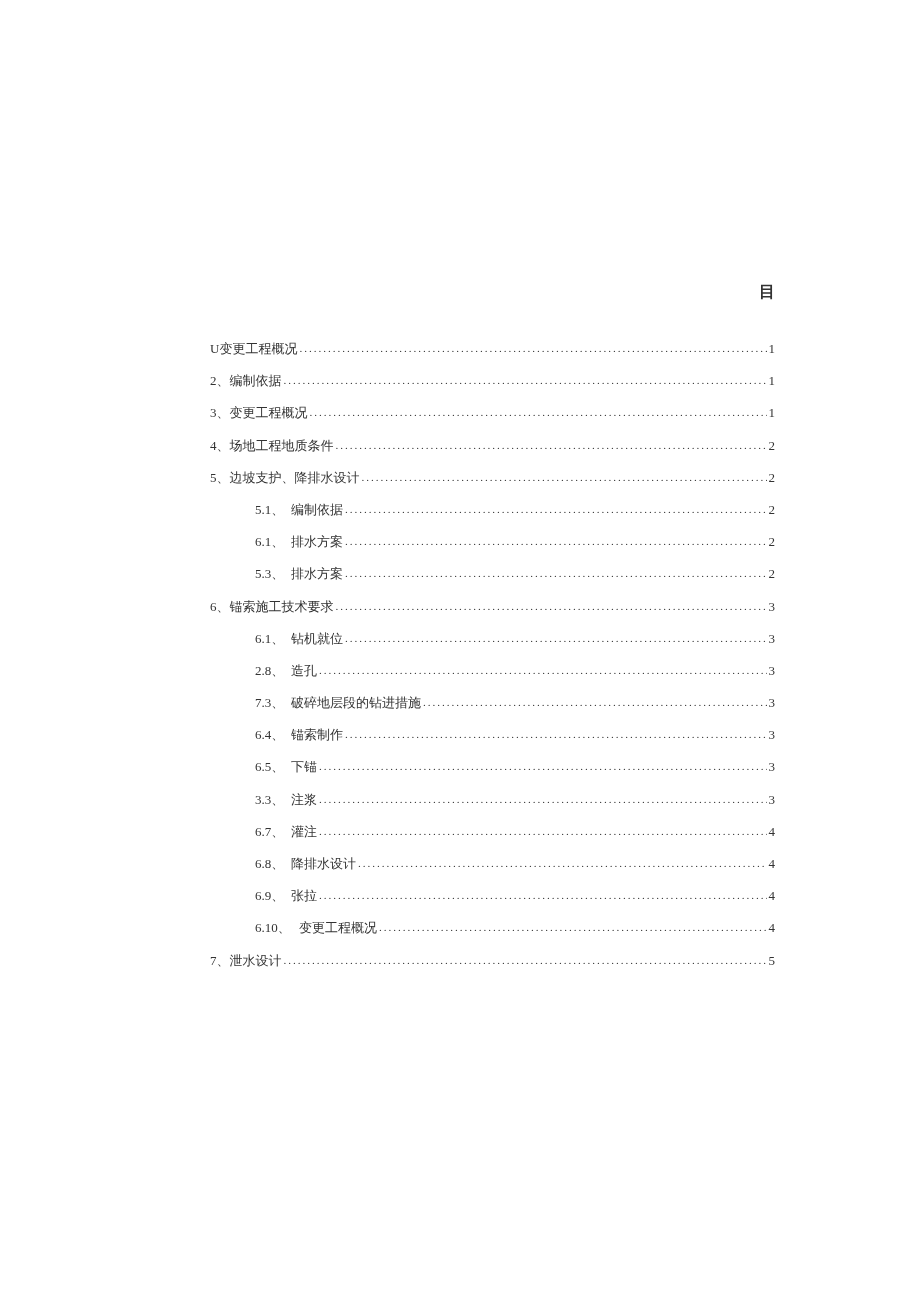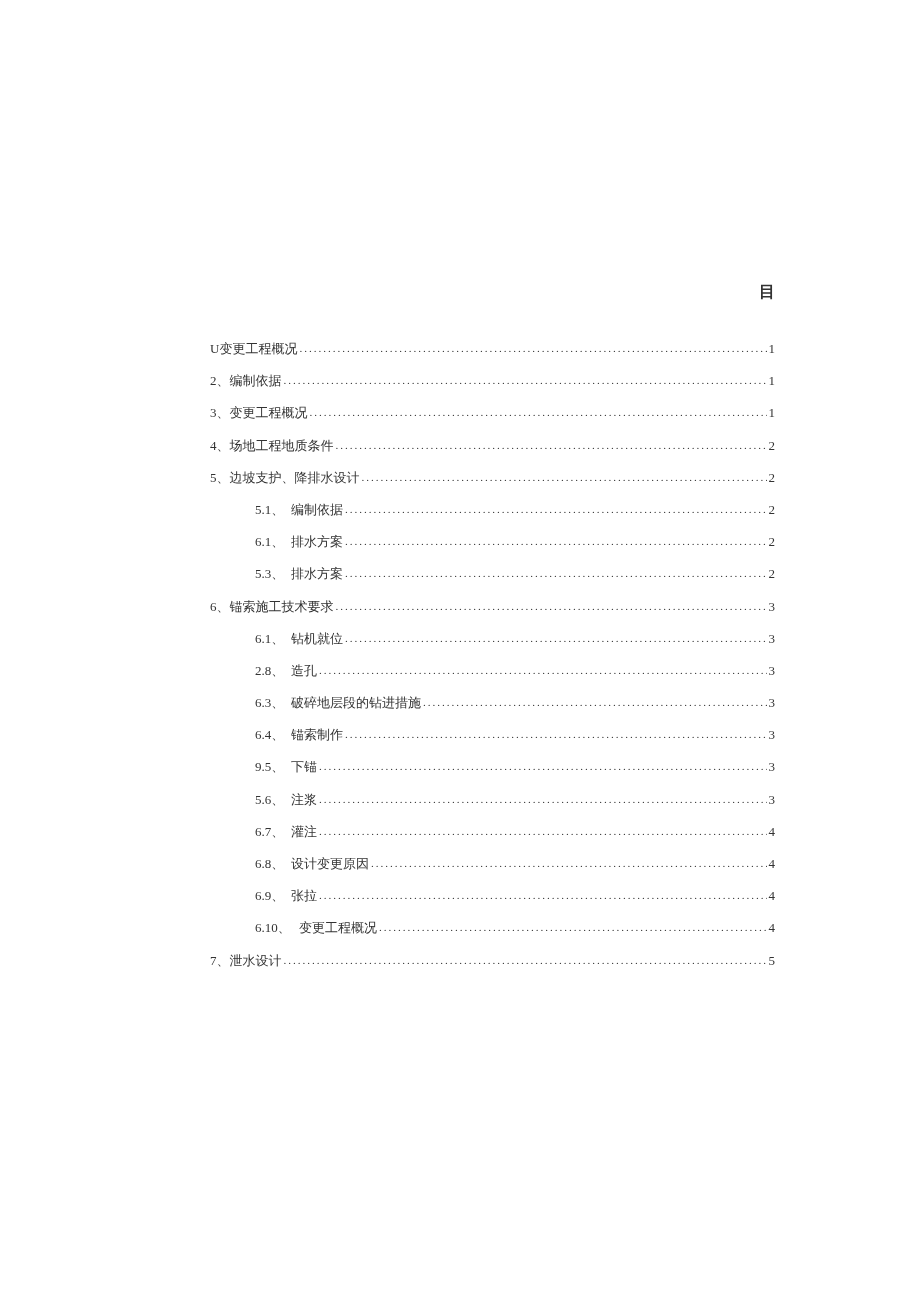--- a/index.html
+++ b/index.html
@@ -144,57 +144,57 @@
     </div>
 
     <div class="toc-entry sub">
       <span class="sub-num">2.8、</span>
       <span class="toc-title">造孔</span>
       <span class="toc-dots"></span>
       <span class="toc-page">3</span>
     </div>
 
     <div class="toc-entry sub">
-      <span class="sub-num">6.3、</span>
+      <span class="sub-num">7.3、</span>
       <span class="toc-title">破碎地层段的钻进措施</span>
       <span class="toc-dots"></span>
       <span class="toc-page">3</span>
     </div>
 
     <div class="toc-entry sub">
       <span class="sub-num">6.4、</span>
       <span class="toc-title">锚索制作</span>
       <span class="toc-dots"></span>
       <span class="toc-page">3</span>
     </div>
 
     <div class="toc-entry sub">
-      <span class="sub-num">9.5、</span>
+      <span class="sub-num">6.5、</span>
       <span class="toc-title">下锚</span>
       <span class="toc-dots"></span>
       <span class="toc-page">3</span>
     </div>
 
     <div class="toc-entry sub">
-      <span class="sub-num">5.6、</span>
+      <span class="sub-num">3.3、</span>
       <span class="toc-title">注浆</span>
       <span class="toc-dots"></span>
       <span class="toc-page">3</span>
     </div>
 
     <div class="toc-entry sub">
       <span class="sub-num">6.7、</span>
       <span class="toc-title">灌注</span>
       <span class="toc-dots"></span>
       <span class="toc-page">4</span>
     </div>
 
     <div class="toc-entry sub">
       <span class="sub-num">6.8、</span>
-      <span class="toc-title">设计变更原因</span>
+      <span class="toc-title">降排水设计</span>
       <span class="toc-dots"></span>
       <span class="toc-page">4</span>
     </div>
 
     <div class="toc-entry sub">
       <span class="sub-num">6.9、</span>
       <span class="toc-title">张拉</span>
       <span class="toc-dots"></span>
       <span class="toc-page">4</span>
     </div>

